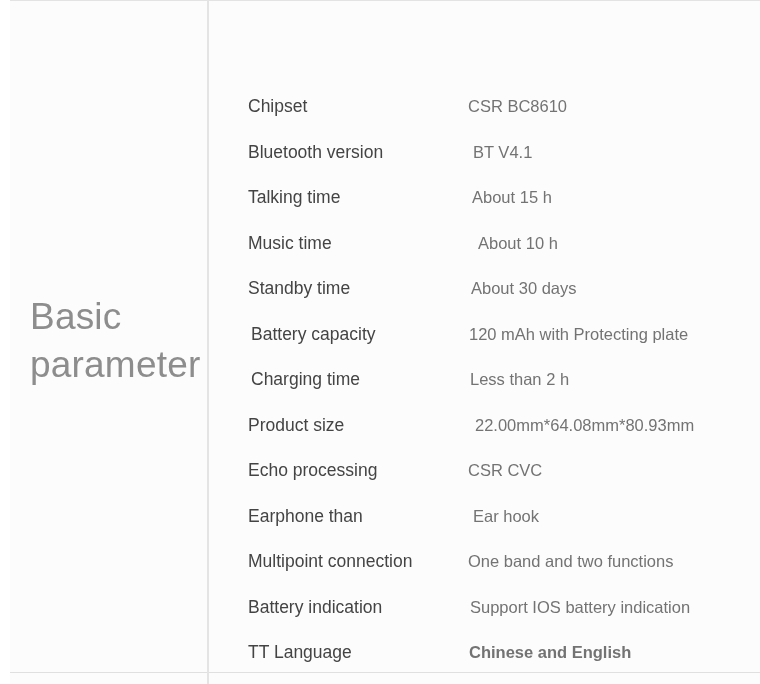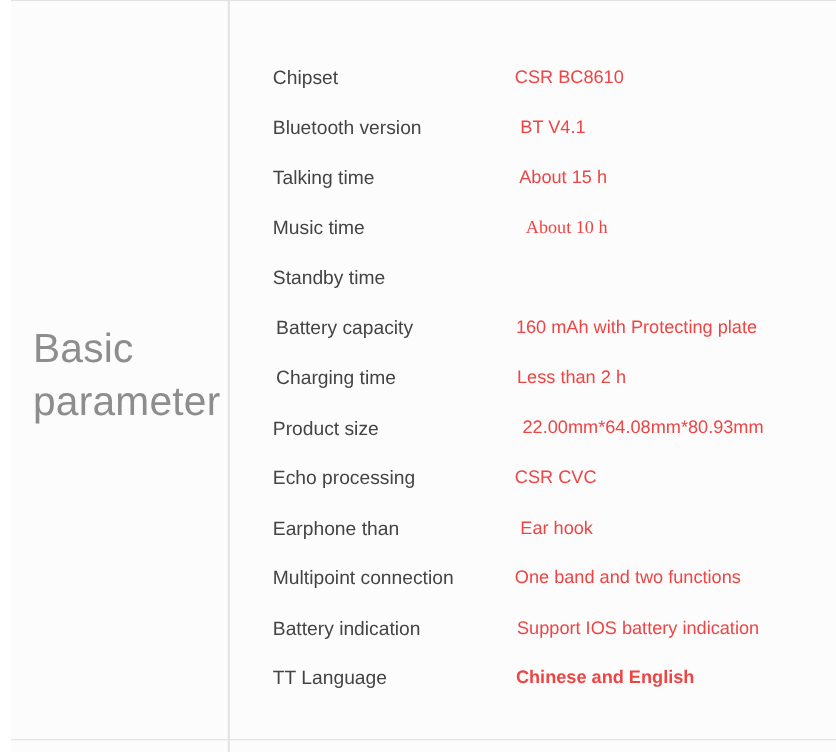--- a/index.html
+++ b/index.html
@@ -81,35 +81,36 @@
     left: 207px;
     top: 0;
     width: 553px;
     height: 684px;
   }
   .spec-row {
     position: absolute;
     left: 0;
     width: 521px;
     height: 28px;
+    margin-top: 36px;
   }
   .spec-label {
     position: absolute;
     top: 0;
     font-size: 17.5px;
     line-height: 28px;
     color: #444444;
     white-space: nowrap;
   }
   .spec-value {
     position: absolute;
     top: 0;
     font-size: 16.5px;
     line-height: 28px;
-    color: #ef4444;
+    color: #737373;
     white-space: nowrap;
   }
 </style>
 </head>
 <body>
 
 <div id="spec-panel">
 
   <div class="sheet"></div>
   <div class="bottom-rule"></div>
@@ -129,28 +130,29 @@
       <div class="spec-row" style="top: 101.5px;">
         <div class="spec-label" style="left: 41px;">Bluetooth version</div>
         <div class="spec-value" style="left: 266px;">BT V4.1</div>
       </div>
       <div class="spec-row" style="top: 147px;">
         <div class="spec-label" style="left: 41px; text-align: right;">Talking time</div>
         <div class="spec-value" style="left: 265px;">About 15 h</div>
       </div>
       <div class="spec-row" style="top: 192.5px;">
         <div class="spec-label" style="left: 41px;">Music time</div>
-        <div class="spec-value" style="left: 271px; font-family: Liberation Serif, serif;">About 10 h</div>
+        <div class="spec-value" style="left: 271px;">About 10 h</div>
       </div>
       <div class="spec-row" style="top: 238px;">
         <div class="spec-label" style="left: 41px;">Standby time</div>
+        <div class="spec-value" style="left: 264px;">About 30 days</div>
       </div>
       <div class="spec-row" style="top: 283.5px;">
         <div class="spec-label" style="left: 44px;">Battery capacity</div>
-        <div class="spec-value" style="left: 262px;">160 mAh with Protecting plate</div>
+        <div class="spec-value" style="left: 262px;">120 mAh with Protecting plate</div>
       </div>
       <div class="spec-row" style="top: 329px;">
         <div class="spec-label" style="left: 44px;">Charging time</div>
         <div class="spec-value" style="left: 263px;">Less than 2 h</div>
       </div>
       <div class="spec-row" style="top: 374.5px;">
         <div class="spec-label" style="left: 41px;">Product size</div>
         <div class="spec-value" style="left: 268px;">22.00mm*64.08mm*80.93mm</div>
       </div>
       <div class="spec-row" style="top: 420px;">

